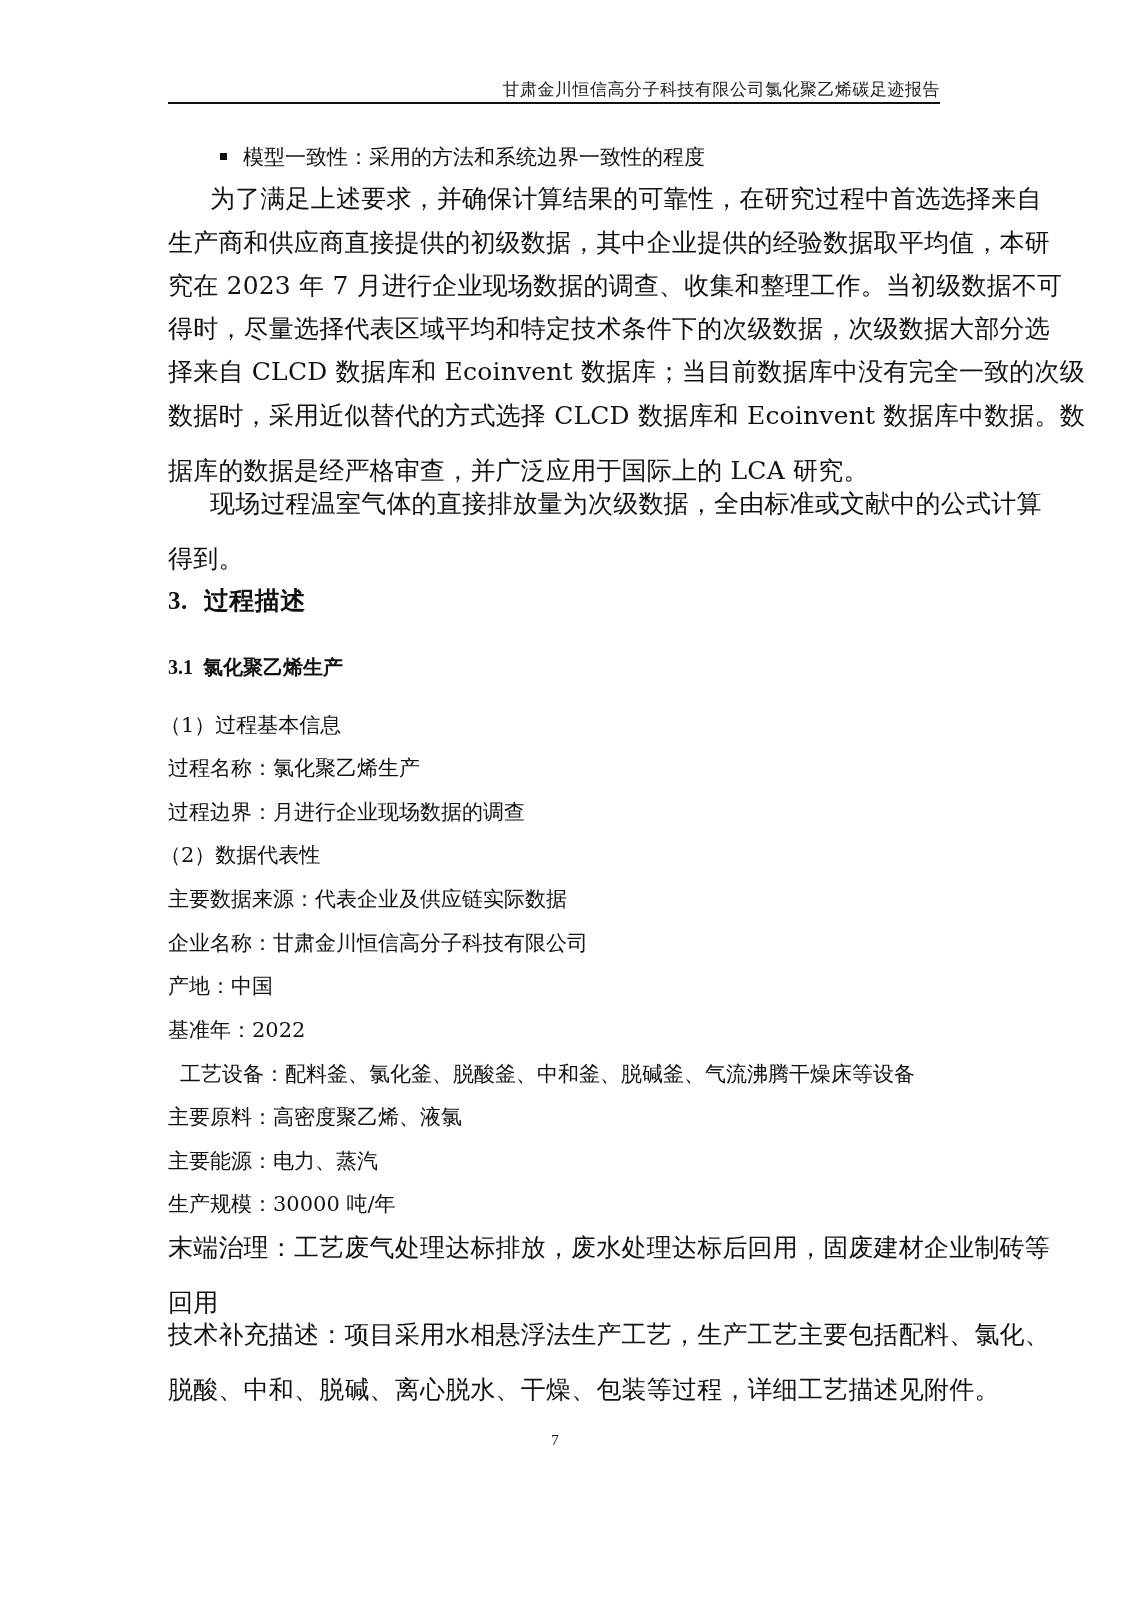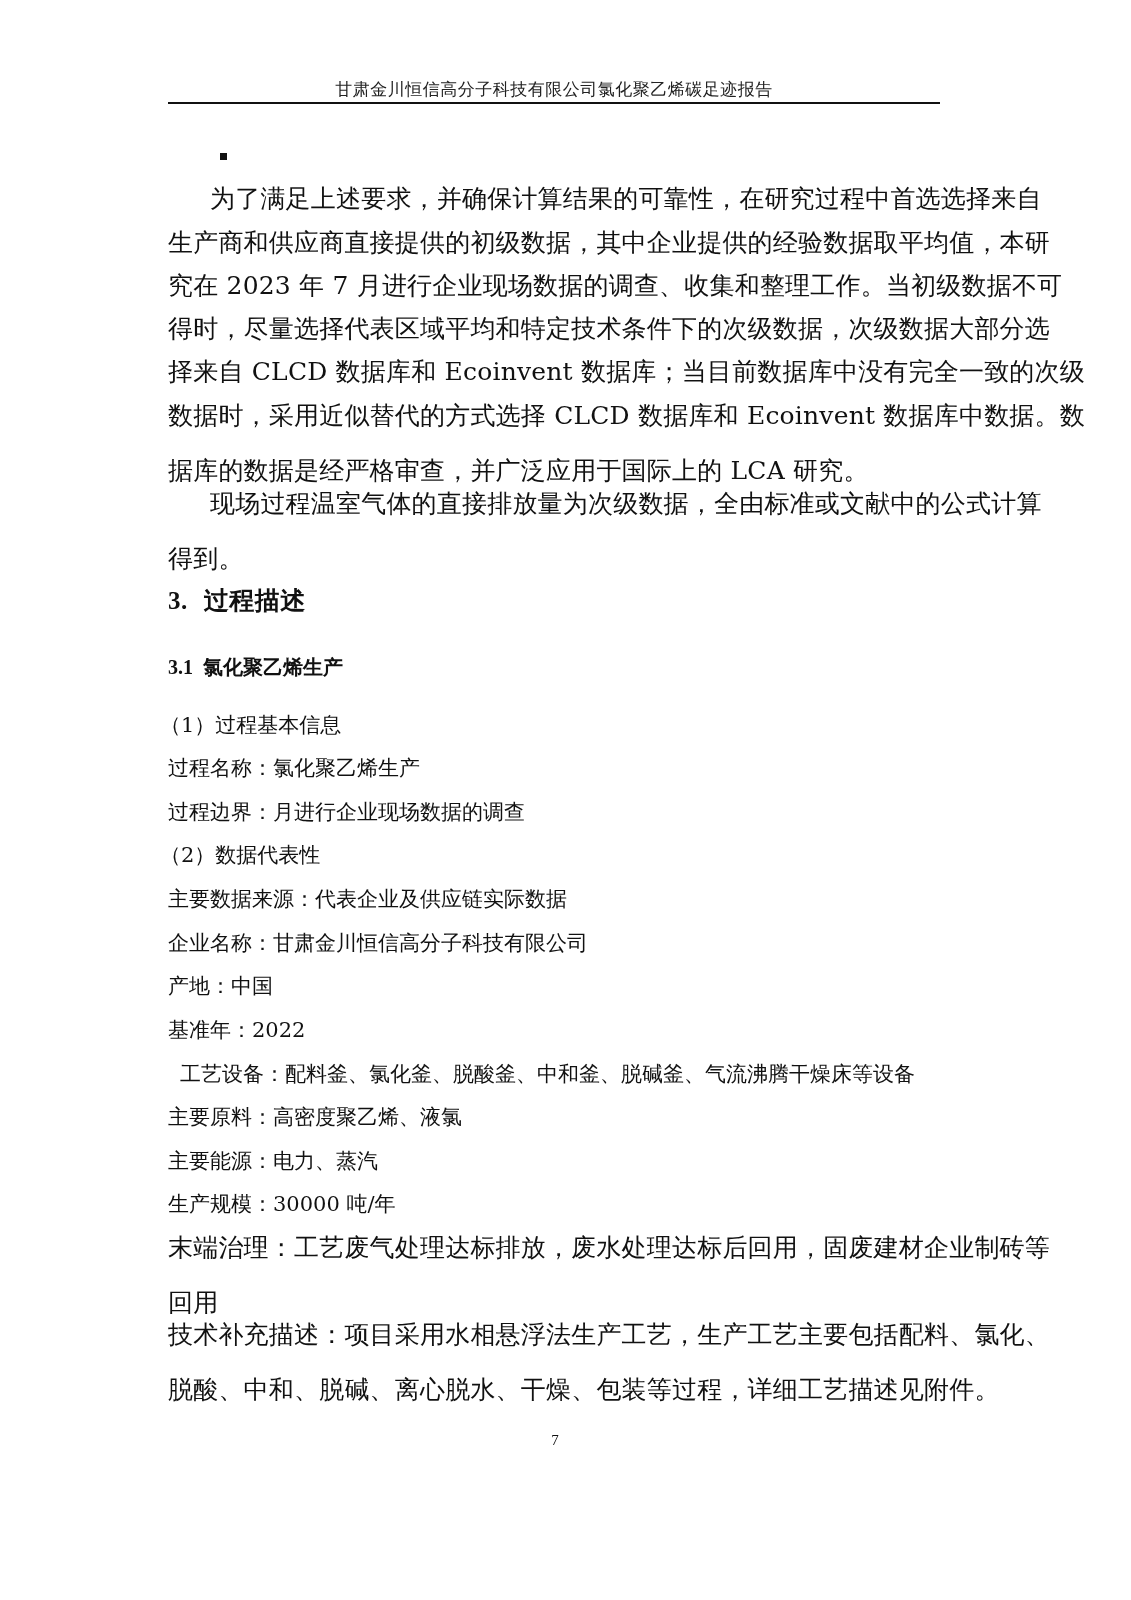--- a/index.html
+++ b/index.html
@@ -3,21 +3,21 @@
 <meta charset="utf-8">
 <style>
   html, body { margin: 0; padding: 0; background: #ffffff; }
   body {
     width: 1131px; height: 1600px; position: relative; overflow: hidden;
     font-family: "DejaVu Serif", "Liberation Serif", serif;
     color: #111111;
   }
   .header {
     position: absolute; left: 168px; top: 78px; width: 772px;
-    text-align: center; font-size: 17px; color: #222;
+    text-align: right; font-size: 17px; color: #222;
     letter-spacing: 0.5px;
   }
   .header-rule {
     position: absolute; left: 168px; top: 102px; width: 772px;
     height: 0; border-top: 2px solid #111;
   }
   .line {
     position: absolute; left: 168px; width: 772px;
     font-size: 25px; line-height: 30px; white-space: nowrap;
     text-align: justify; text-align-last: justify;
@@ -48,21 +48,21 @@
     font-size: 15px; font-family: "Liberation Serif", serif;
   }
 </style>
 </head>
 <body>
 
 <div class="header">甘肃金川恒信高分子科技有限公司氯化聚乙烯碳足迹报告</div>
 <div class="header-rule"></div>
 
 <div class="field" style="top:142px;">
-  <span class="bullet"></span>
+  <span class="bullet"></span><span>模型一致性：采用的方法和系统边界一致性的程度</span>
 </div>
 
 <div class="line indent" style="top:184px;">为了满足上述要求，并确保计算结果的可靠性，在研究过程中首选选择来自</div>
 <div class="line" style="top:228px;">生产商和供应商直接提供的初级数据，其中企业提供的经验数据取平均值，本研</div>
 <div class="line" style="top:271px;">究在 2023 年 7 月进行企业现场数据的调查、收集和整理工作。当初级数据不可</div>
 <div class="line" style="top:314px;">得时，尽量选择代表区域平均和特定技术条件下的次级数据，次级数据大部分选</div>
 <div class="line" style="top:357px;">择来自 CLCD 数据库和 Ecoinvent 数据库；当目前数据库中没有完全一致的次级</div>
 <div class="line" style="top:401px;">数据时，采用近似替代的方式选择 CLCD 数据库和 Ecoinvent 数据库中数据。数</div>
 <div class="line last" style="top:444px;">据库的数据是经严格审查，并广泛应用于国际上的 LCA 研究。</div>
 

